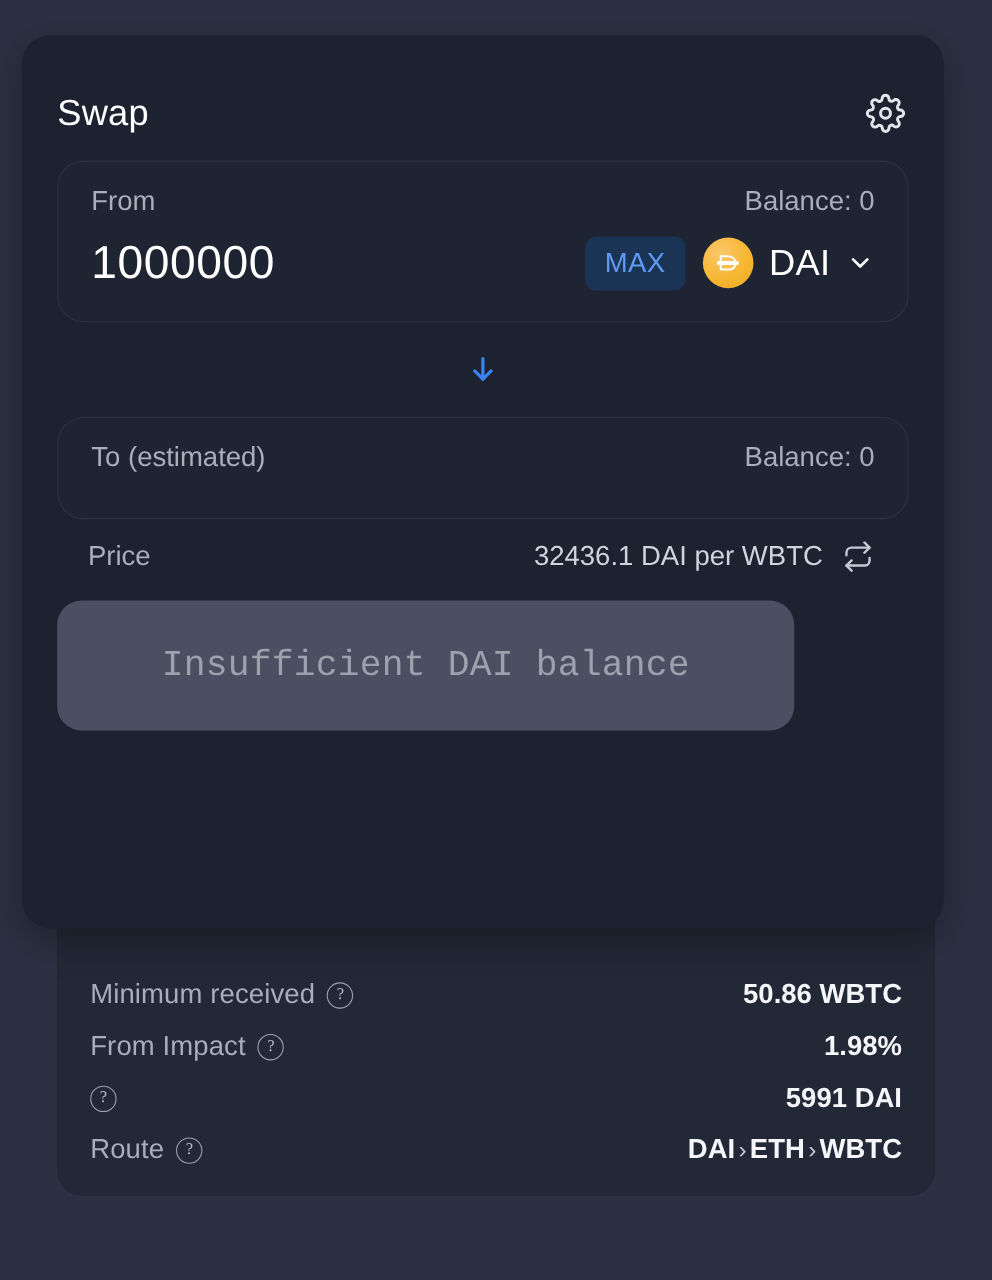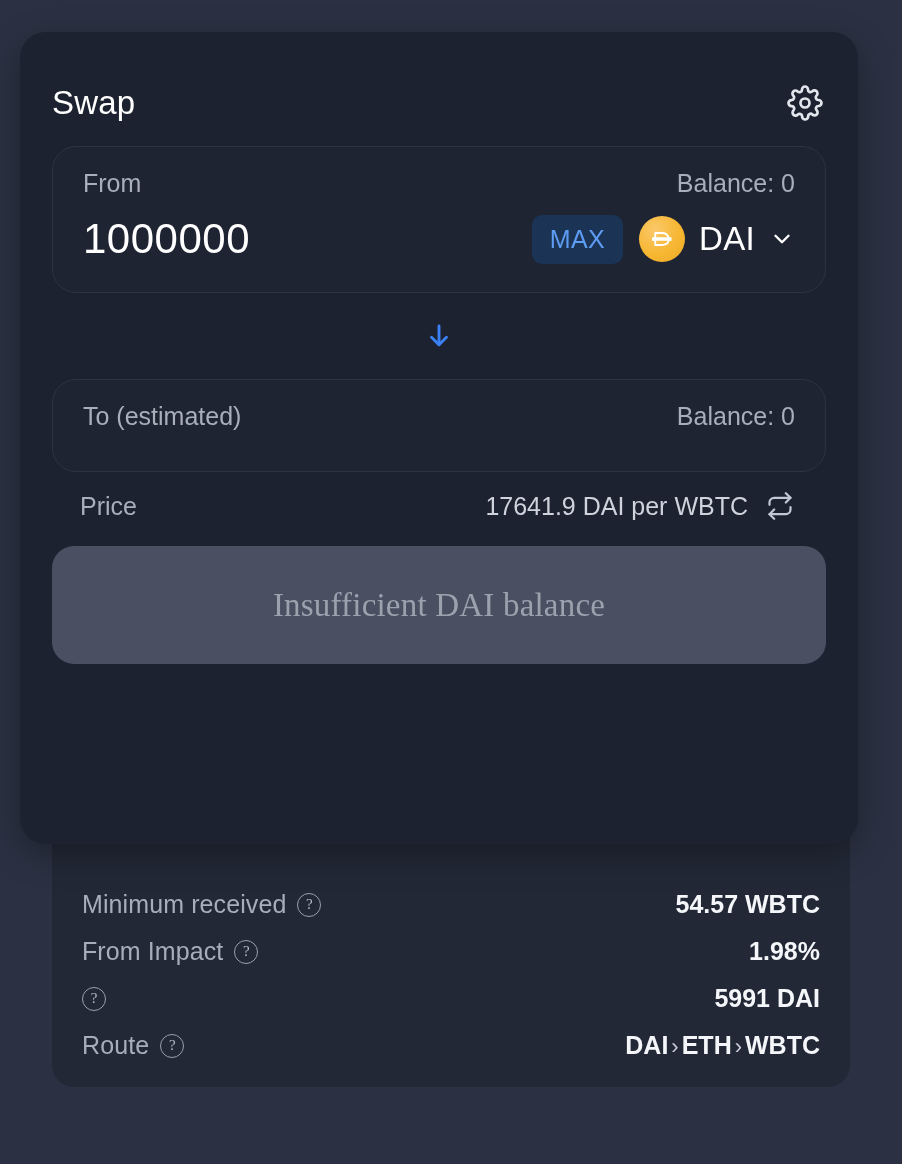--- a/index.html
+++ b/index.html
@@ -257,46 +257,46 @@
     height: 36px;
     display: flex;
     align-items: center;
     justify-content: center;
     cursor: pointer;
   }
 
   
   .action-btn {
     display: block;
-    width: 774px;
+    width: 670px;
     height: 118px;
     margin: 6px 0 0 0;
     background: #4a5061;
     color: #9ba1ad;
     border: none;
     border-radius: 22px;
     font-size: 33px;
-    font-family: Liberation Serif, serif;
+    font-family: Liberation Mono, monospace;
     letter-spacing: .2px;
     cursor: default;
   }
 </style>
 </head>
 <body>
 
 <div class="page">
 
   <div class="details-panel">
 
     <div class="detail-row">
       <div class="detail-left">
         <span class="detail-label">Minimum received</span>
         <span class="qmark">?</span>
       </div>
-      <span class="detail-value">54.57 WBTC</span>
+      <span class="detail-value">50.86 WBTC</span>
     </div>
 
     <div class="detail-row">
       <div class="detail-left">
         <span class="detail-label">From Impact</span>
         <span class="qmark">?</span>
       </div>
       <span class="detail-value">1.98%</span>
     </div>
 
@@ -368,21 +368,21 @@
     <div class="token-box">
       <div class="token-box-top">
         <span class="box-label">To (estimated)</span>
         <span class="box-balance">Balance: 0</span>
       </div>
     </div>
 
     <div class="price-row">
       <span class="price-label">Price</span>
       <div class="price-right">
-        <span class="price-value">17641.9 DAI per WBTC</span>
+        <span class="price-value">32436.1 DAI per WBTC</span>
         <div class="refresh-btn">
           <svg width="28" height="28" viewBox="0 0 24 24" fill="none" stroke="#c3c9d4" stroke-width="1.9" stroke-linecap="round" stroke-linejoin="round">
             <polyline points="17 1 21 5 17 9"></polyline>
             <path d="M3 11V9a4 4 0 0 1 4-4h14"></path>
             <polyline points="7 23 3 19 7 15"></polyline>
             <path d="M21 13v2a4 4 0 0 1-4 4H3"></path>
           </svg>
         </div>
       </div>
     </div>

